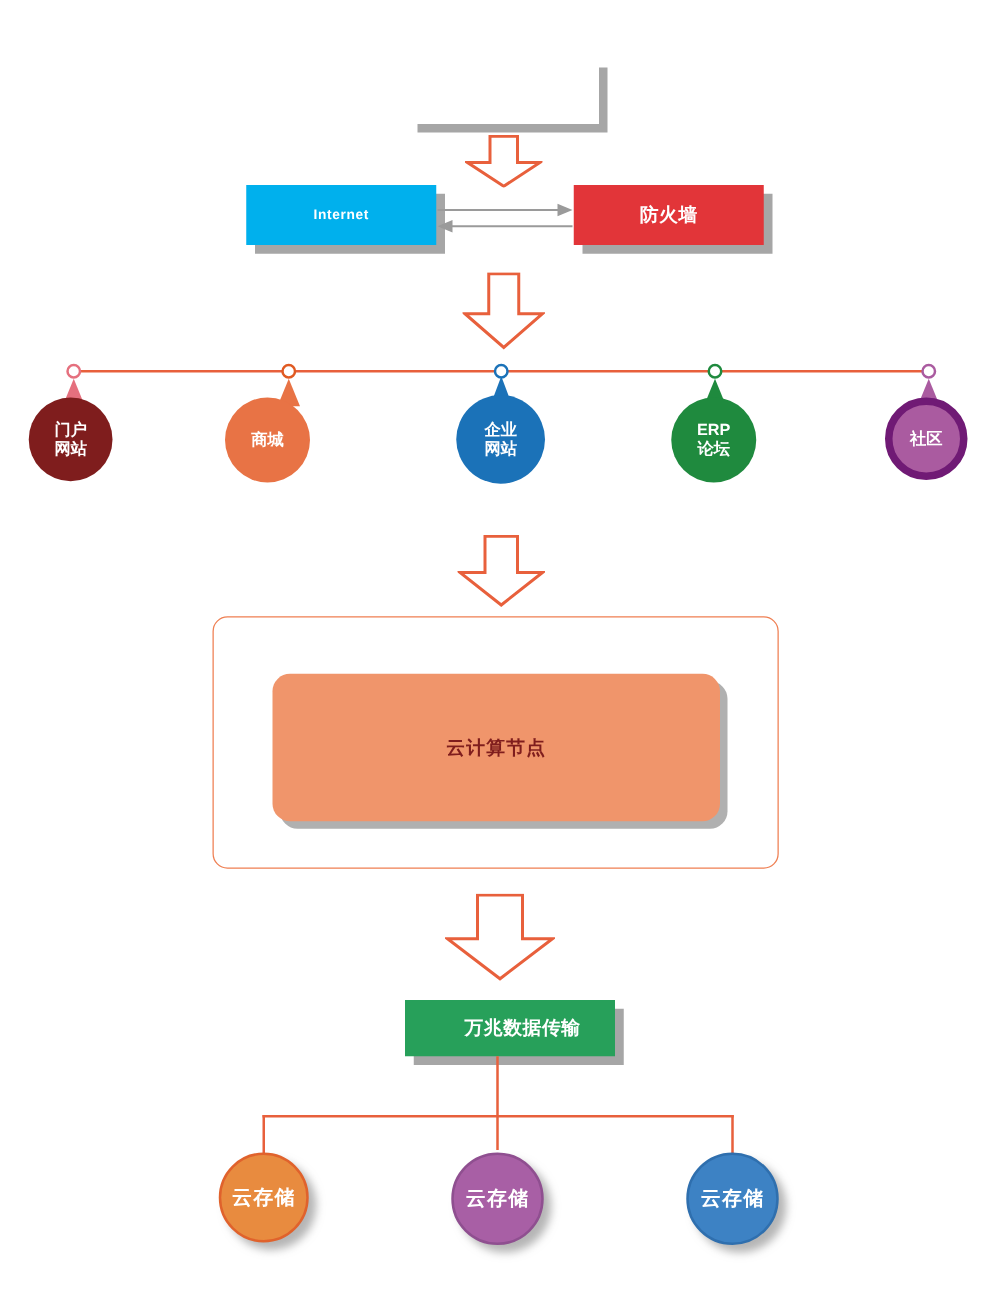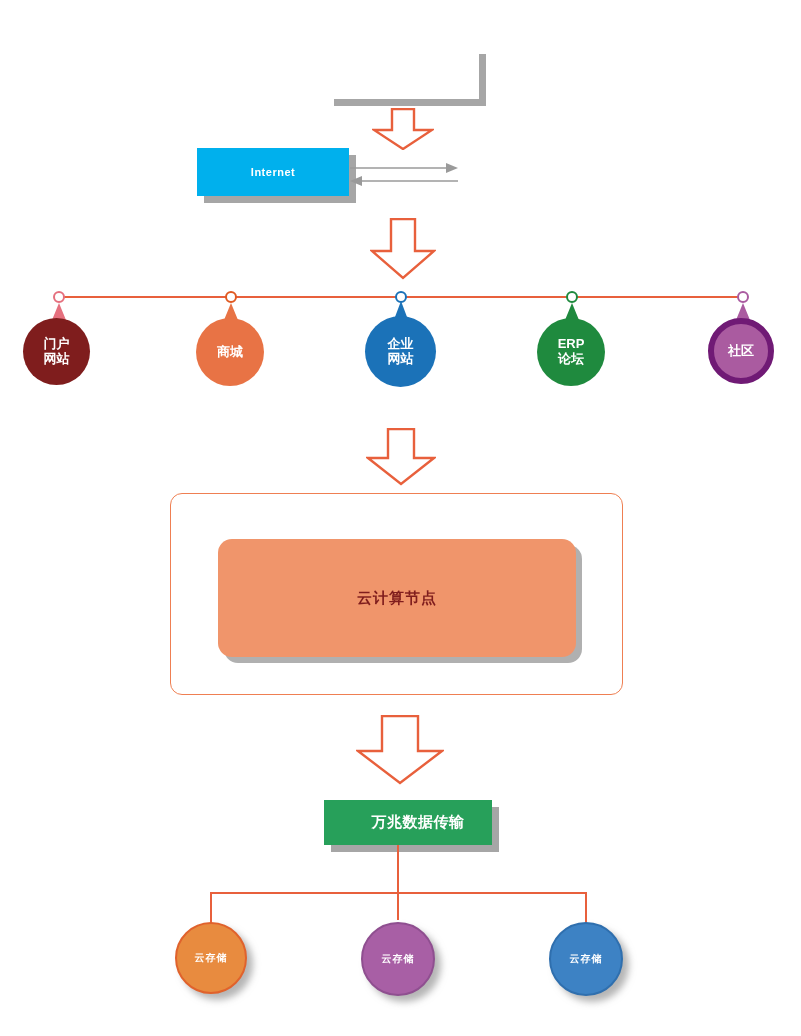--- a/index.html
+++ b/index.html
@@ -52,41 +52,44 @@
 
   
   .conn{position:absolute;background:#e8603c;}
   .conn-h{height:2px;}
   .conn-v{width:2px;}
 
   
   .store{
     position:absolute;width:72px;height:72px;border-radius:50%;
     display:flex;align-items:center;justify-content:center;
-    color:#ffffff;font-weight:bold;font-size:10px;letter-spacing:1px;
+    color:#ffffff;font-weight:bold;font-size:16px;letter-spacing:1px;
     box-sizing:border-box;box-shadow:6px 6px 7px rgba(120,120,120,.55);
   }
 </style>
 </head>
 <body>
 
 <div id="stage">
 
   <div class="box" style="left:327px;top:47px;width:152px;height:52px;font-size:15px;">
     <span>用户</span>
   </div>
 
   <svg class="down-arrow" style="left:372px;top:108px;" width="62" height="42" viewBox="0 0 62 42">
     <polygon points="20,1 42,1 42,22 60,22 31,41 2,22 20,22" fill="none" stroke="#e8603c" stroke-width="2.4"></polygon>
   </svg>
 
   <div class="box" style="left:197px;top:148px;width:152px;height:48px;font-size:11px;background:#00b0ed;">
     <span>Internet</span>
   </div>
 
+  <div class="box" style="left:459px;top:148px;width:152px;height:48px;font-size:15px;background:#e23539;">
+    <span>防火墙</span>
+  </div>
 
   <svg style="position:absolute;left:348px;top:160px;" width="112" height="28" viewBox="0 0 112 28">
     <line x1="2" y1="8" x2="101" y2="8" stroke="#9a9a9a" stroke-width="1.6"></line>
     <polygon points="110,8 98,3 98,13" fill="#9a9a9a"></polygon>
     <line x1="11" y1="21" x2="110" y2="21" stroke="#9a9a9a" stroke-width="1.6"></line>
     <polygon points="2,21 14,16 14,26" fill="#9a9a9a"></polygon>
   </svg>
 
   <svg class="down-arrow" style="left:370px;top:218px;" width="66" height="62" viewBox="0 0 66 62">
     <polygon points="21,1 45,1 45,33 64,33 33,60 2,33 21,33" fill="none" stroke="#e8603c" stroke-width="2.4"></polygon>
@@ -96,21 +99,21 @@
 
   <div class="ring" style="left:53px;top:291px;border:2px solid #e5707e;"></div>
   <div class="node-tail" style="left:50px;top:303px;border-bottom:22px solid #e5707e;"></div>
   <div class="node-circle" style="left:23px;top:318px;width:67px;height:67px;background:#7f1d1d;font-size:13px;">
     <span>门户</span>
     <span>网站</span>
   </div>
 
   <div class="ring" style="left:225px;top:291px;border:2px solid #e05a22;"></div>
   <div class="node-tail" style="left:222px;top:303px;border-bottom:22px solid #e87345;"></div>
-  <div class="node-circle" style="left:196px;top:318px;width:68px;height:68px;background:#e87345;font-size:13px;">
+  <div class="node-circle" style="left:180px;top:318px;width:68px;height:68px;background:#e87345;font-size:13px;">
     <span>商城</span>
   </div>
 
   <div class="ring" style="left:395px;top:291px;border:2px solid #1b72b8;"></div>
   <div class="node-tail" style="left:392px;top:301px;border-bottom:24px solid #1b72b8;"></div>
   <div class="node-circle" style="left:365px;top:316px;width:71px;height:71px;background:#1b72b8;font-size:13px;">
     <span>企业</span>
     <span>网站</span>
   </div>
 

